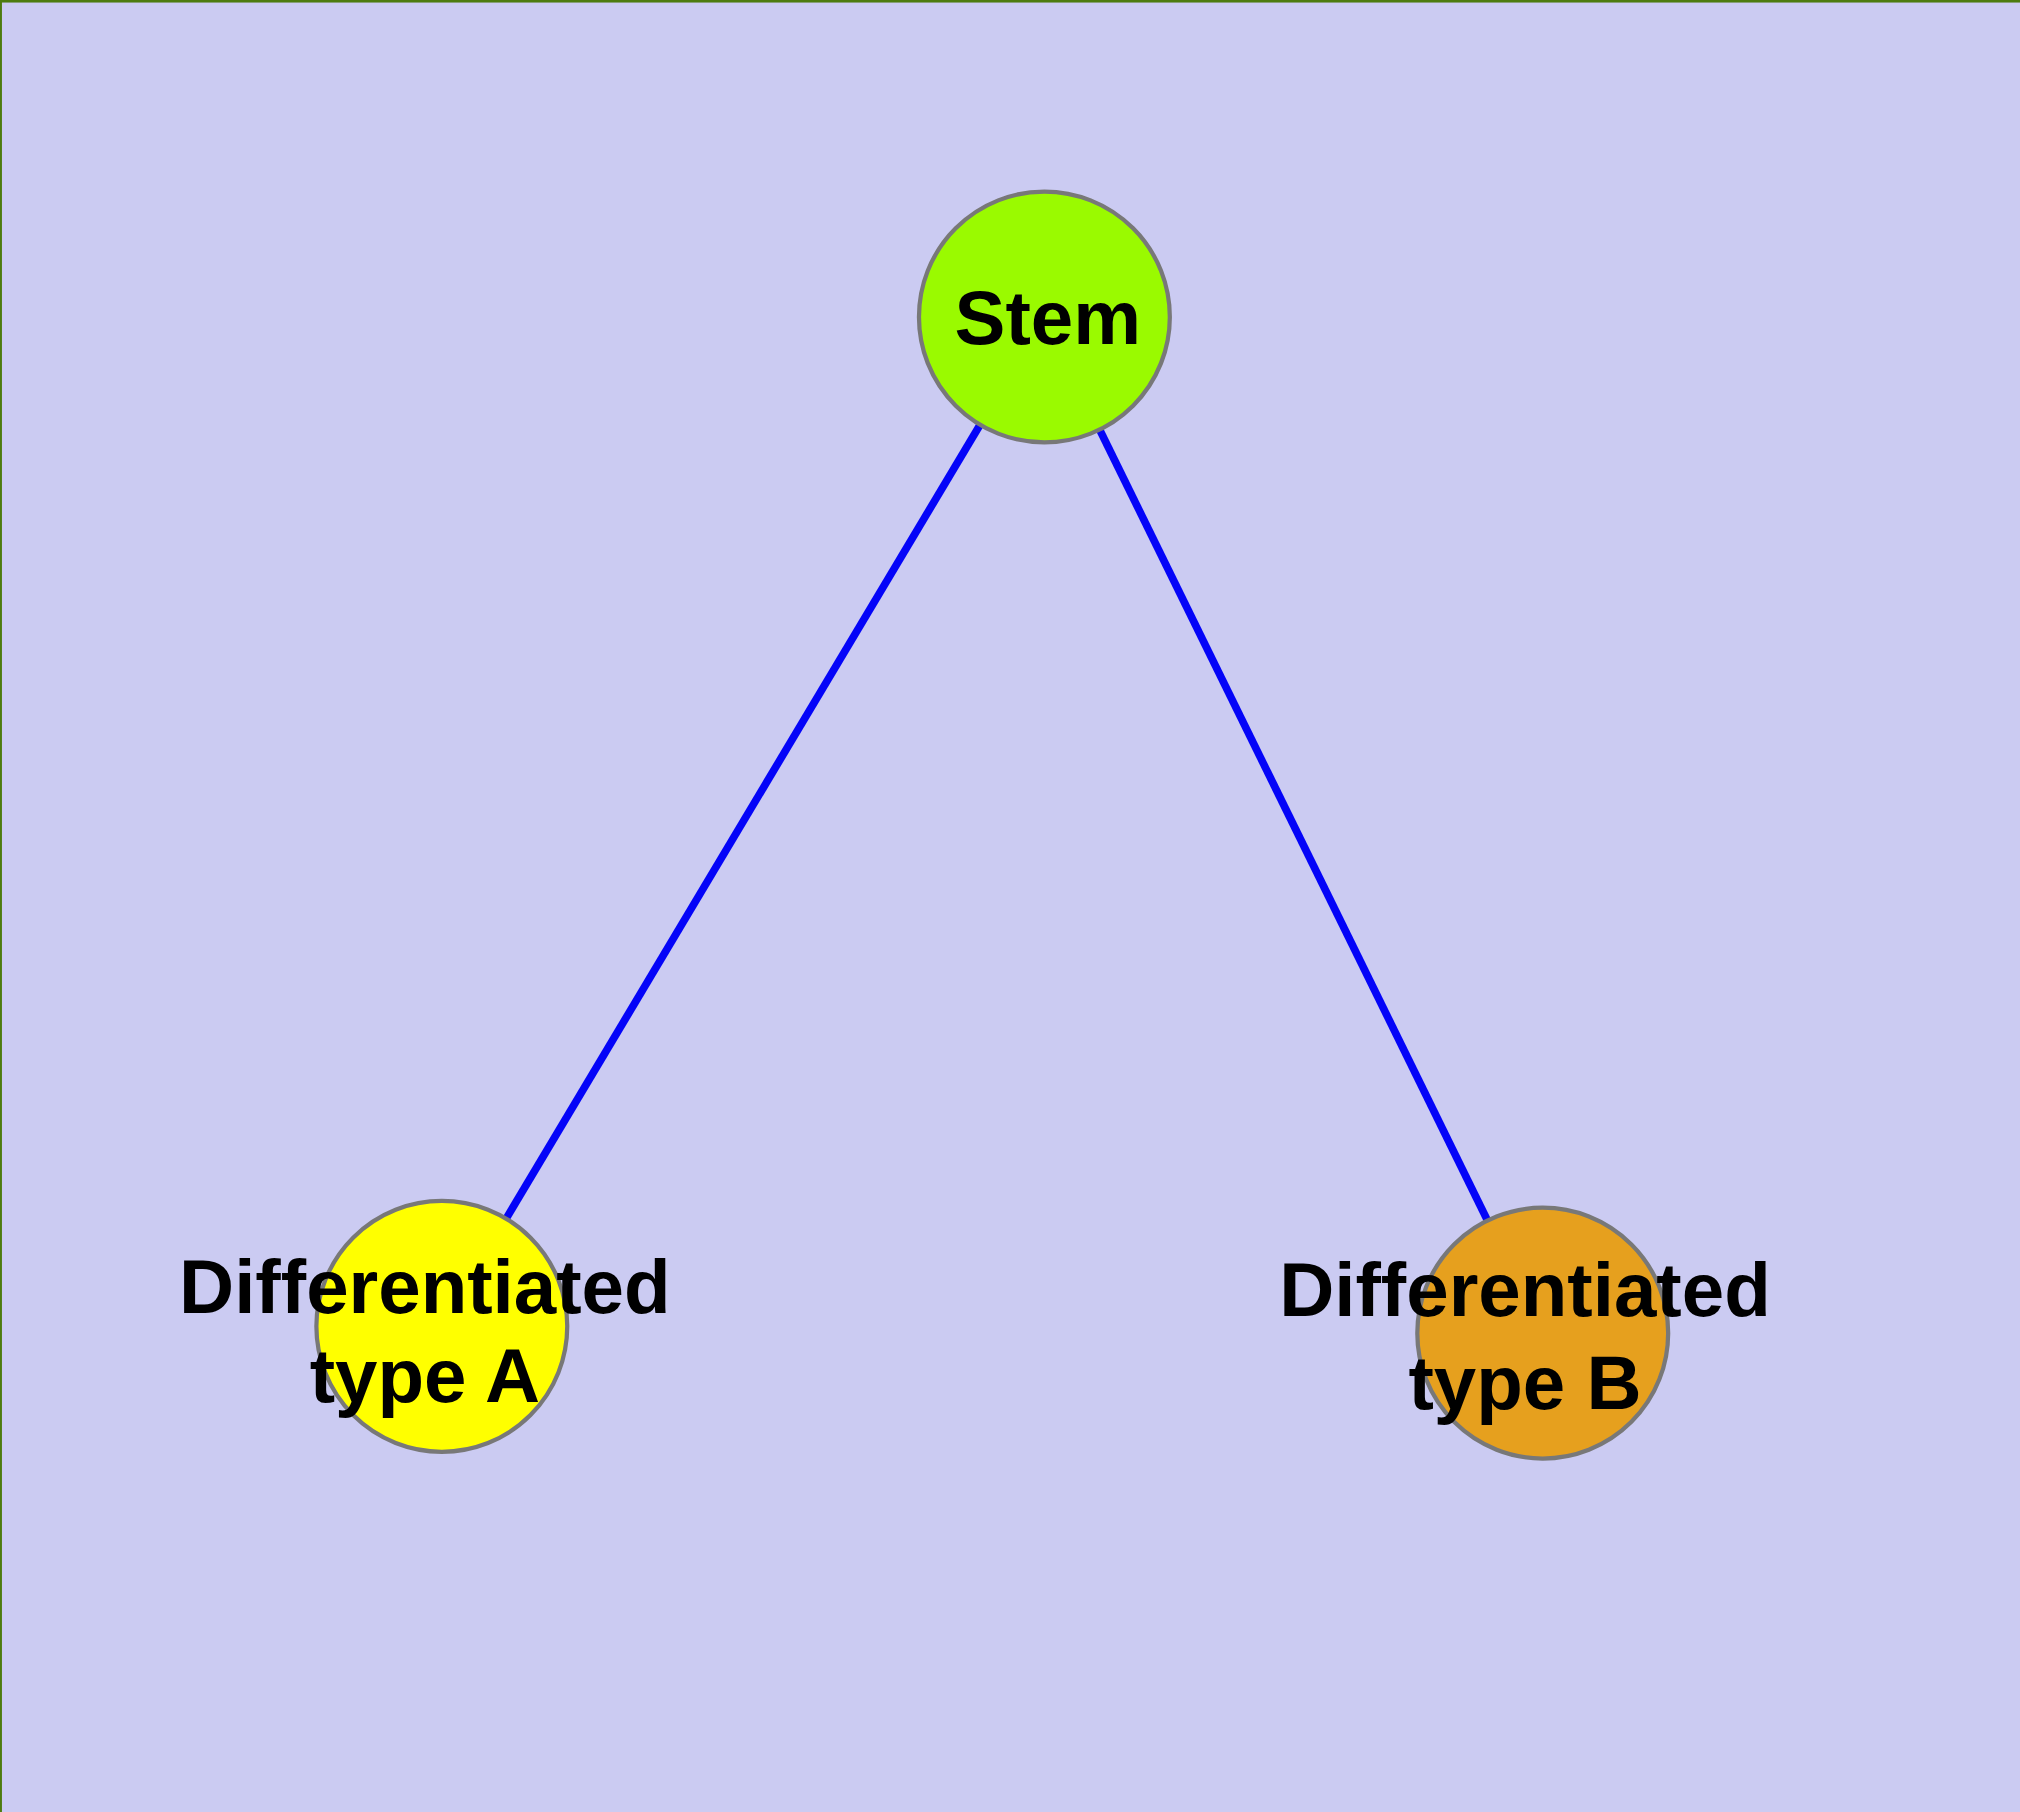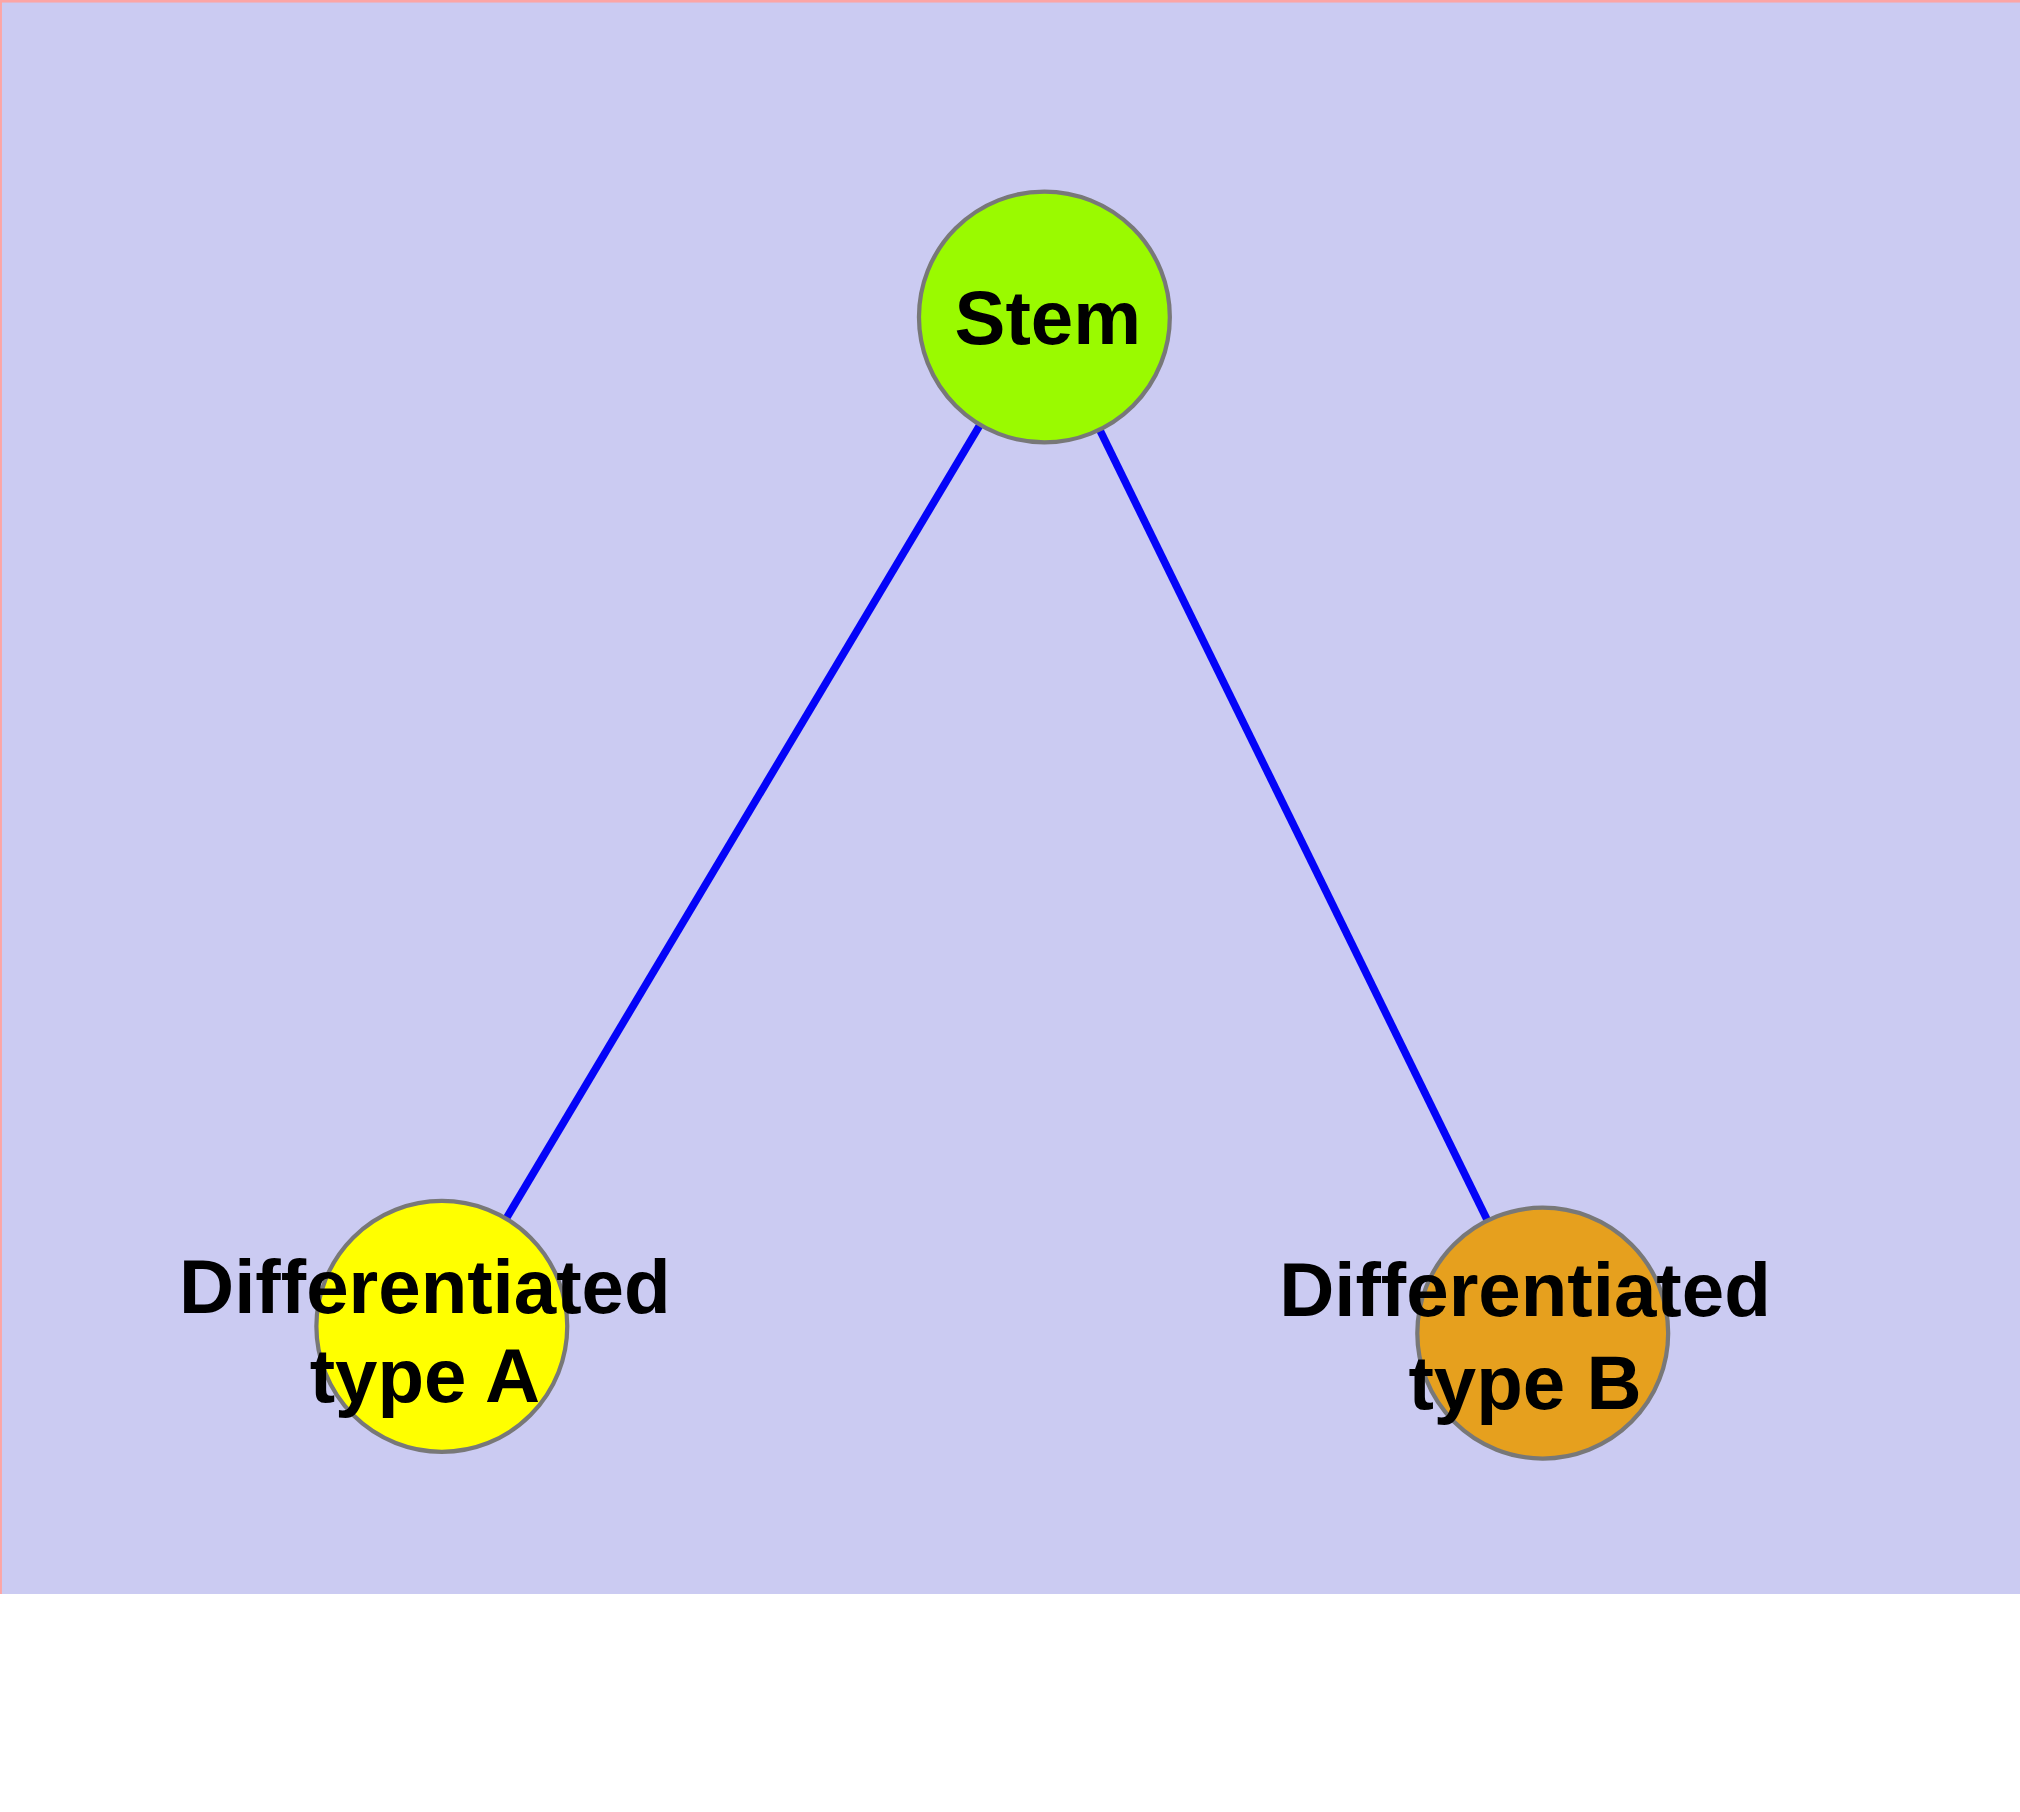--- a/index.html
+++ b/index.html
@@ -3,22 +3,22 @@
 <meta charset="utf-8">
 <style>
   html, body {
     margin: 0;
     padding: 0;
     background: #ffffff;
   }
   .stage {
     position: relative;
     width: 2021px;
-    height: 1594px;
-    background: #fca5a5;
+    height: 1812px;
+    background: #4d7c0f;
     overflow: hidden;
   }
   .stage svg {
     position: absolute;
     top: 0;
     left: 0;
     display: block;
   }
   .node-label {
     font-family: "Liberation Sans", "DejaVu Sans", sans-serif;

